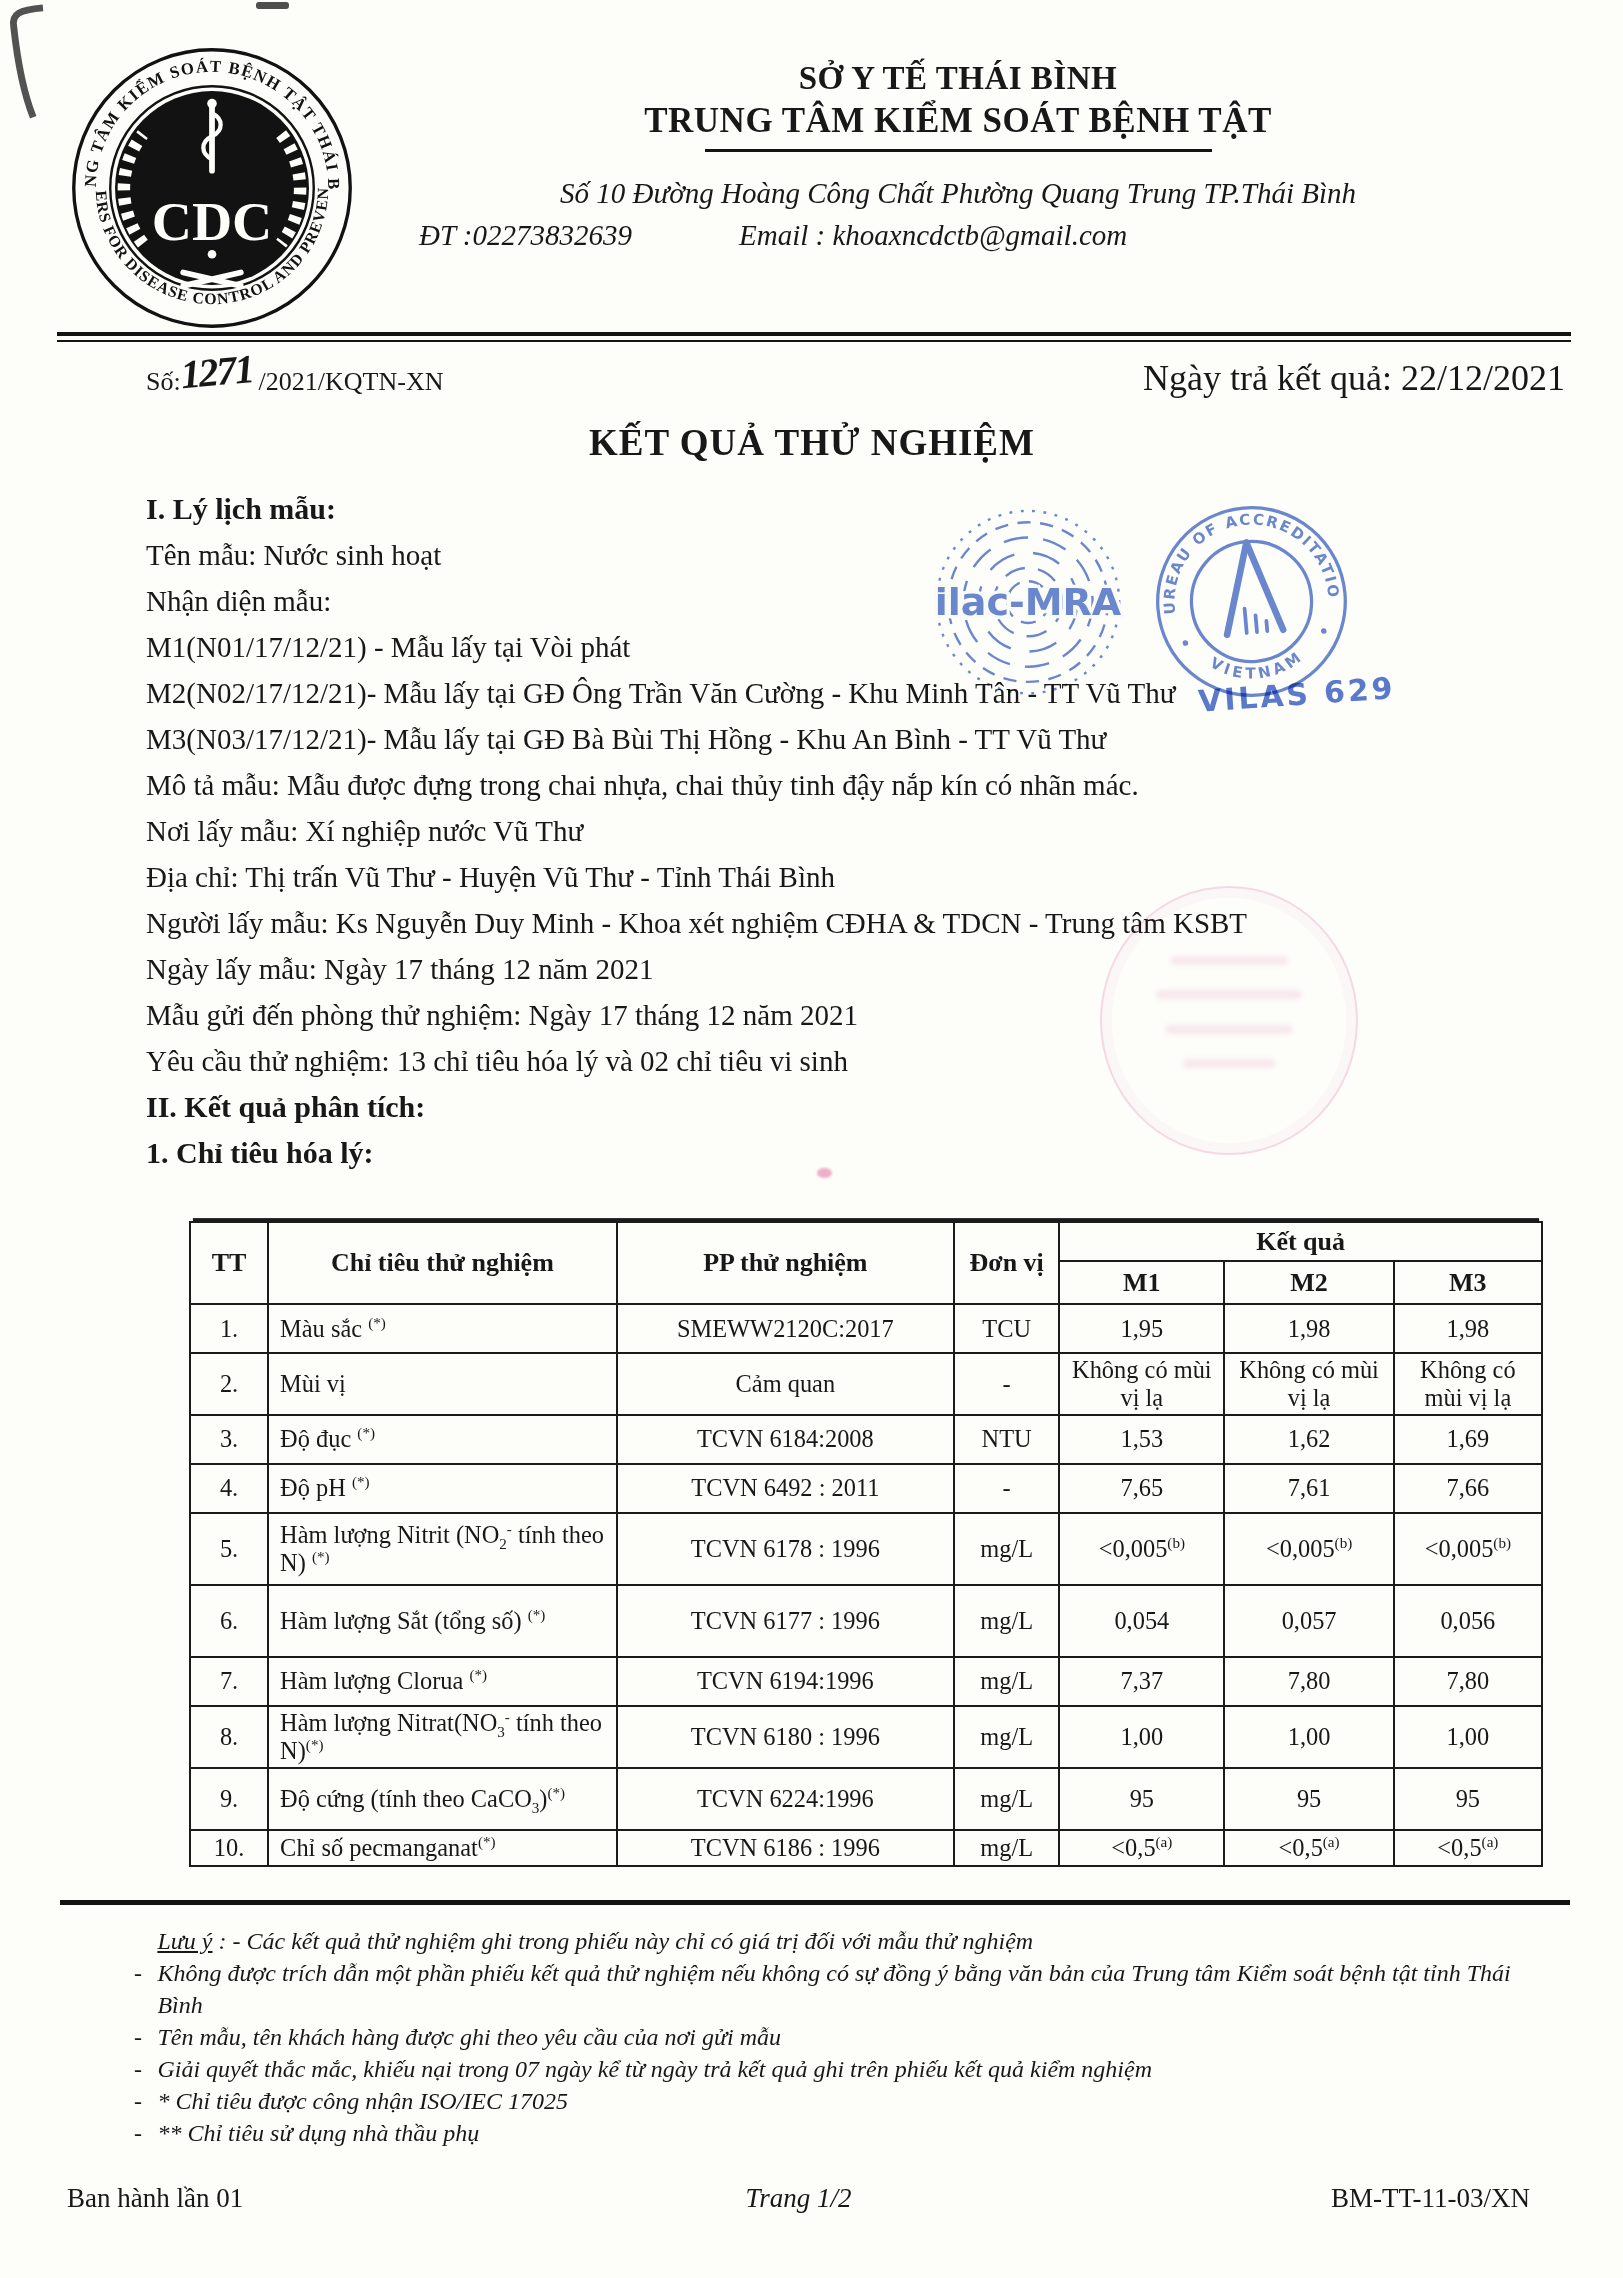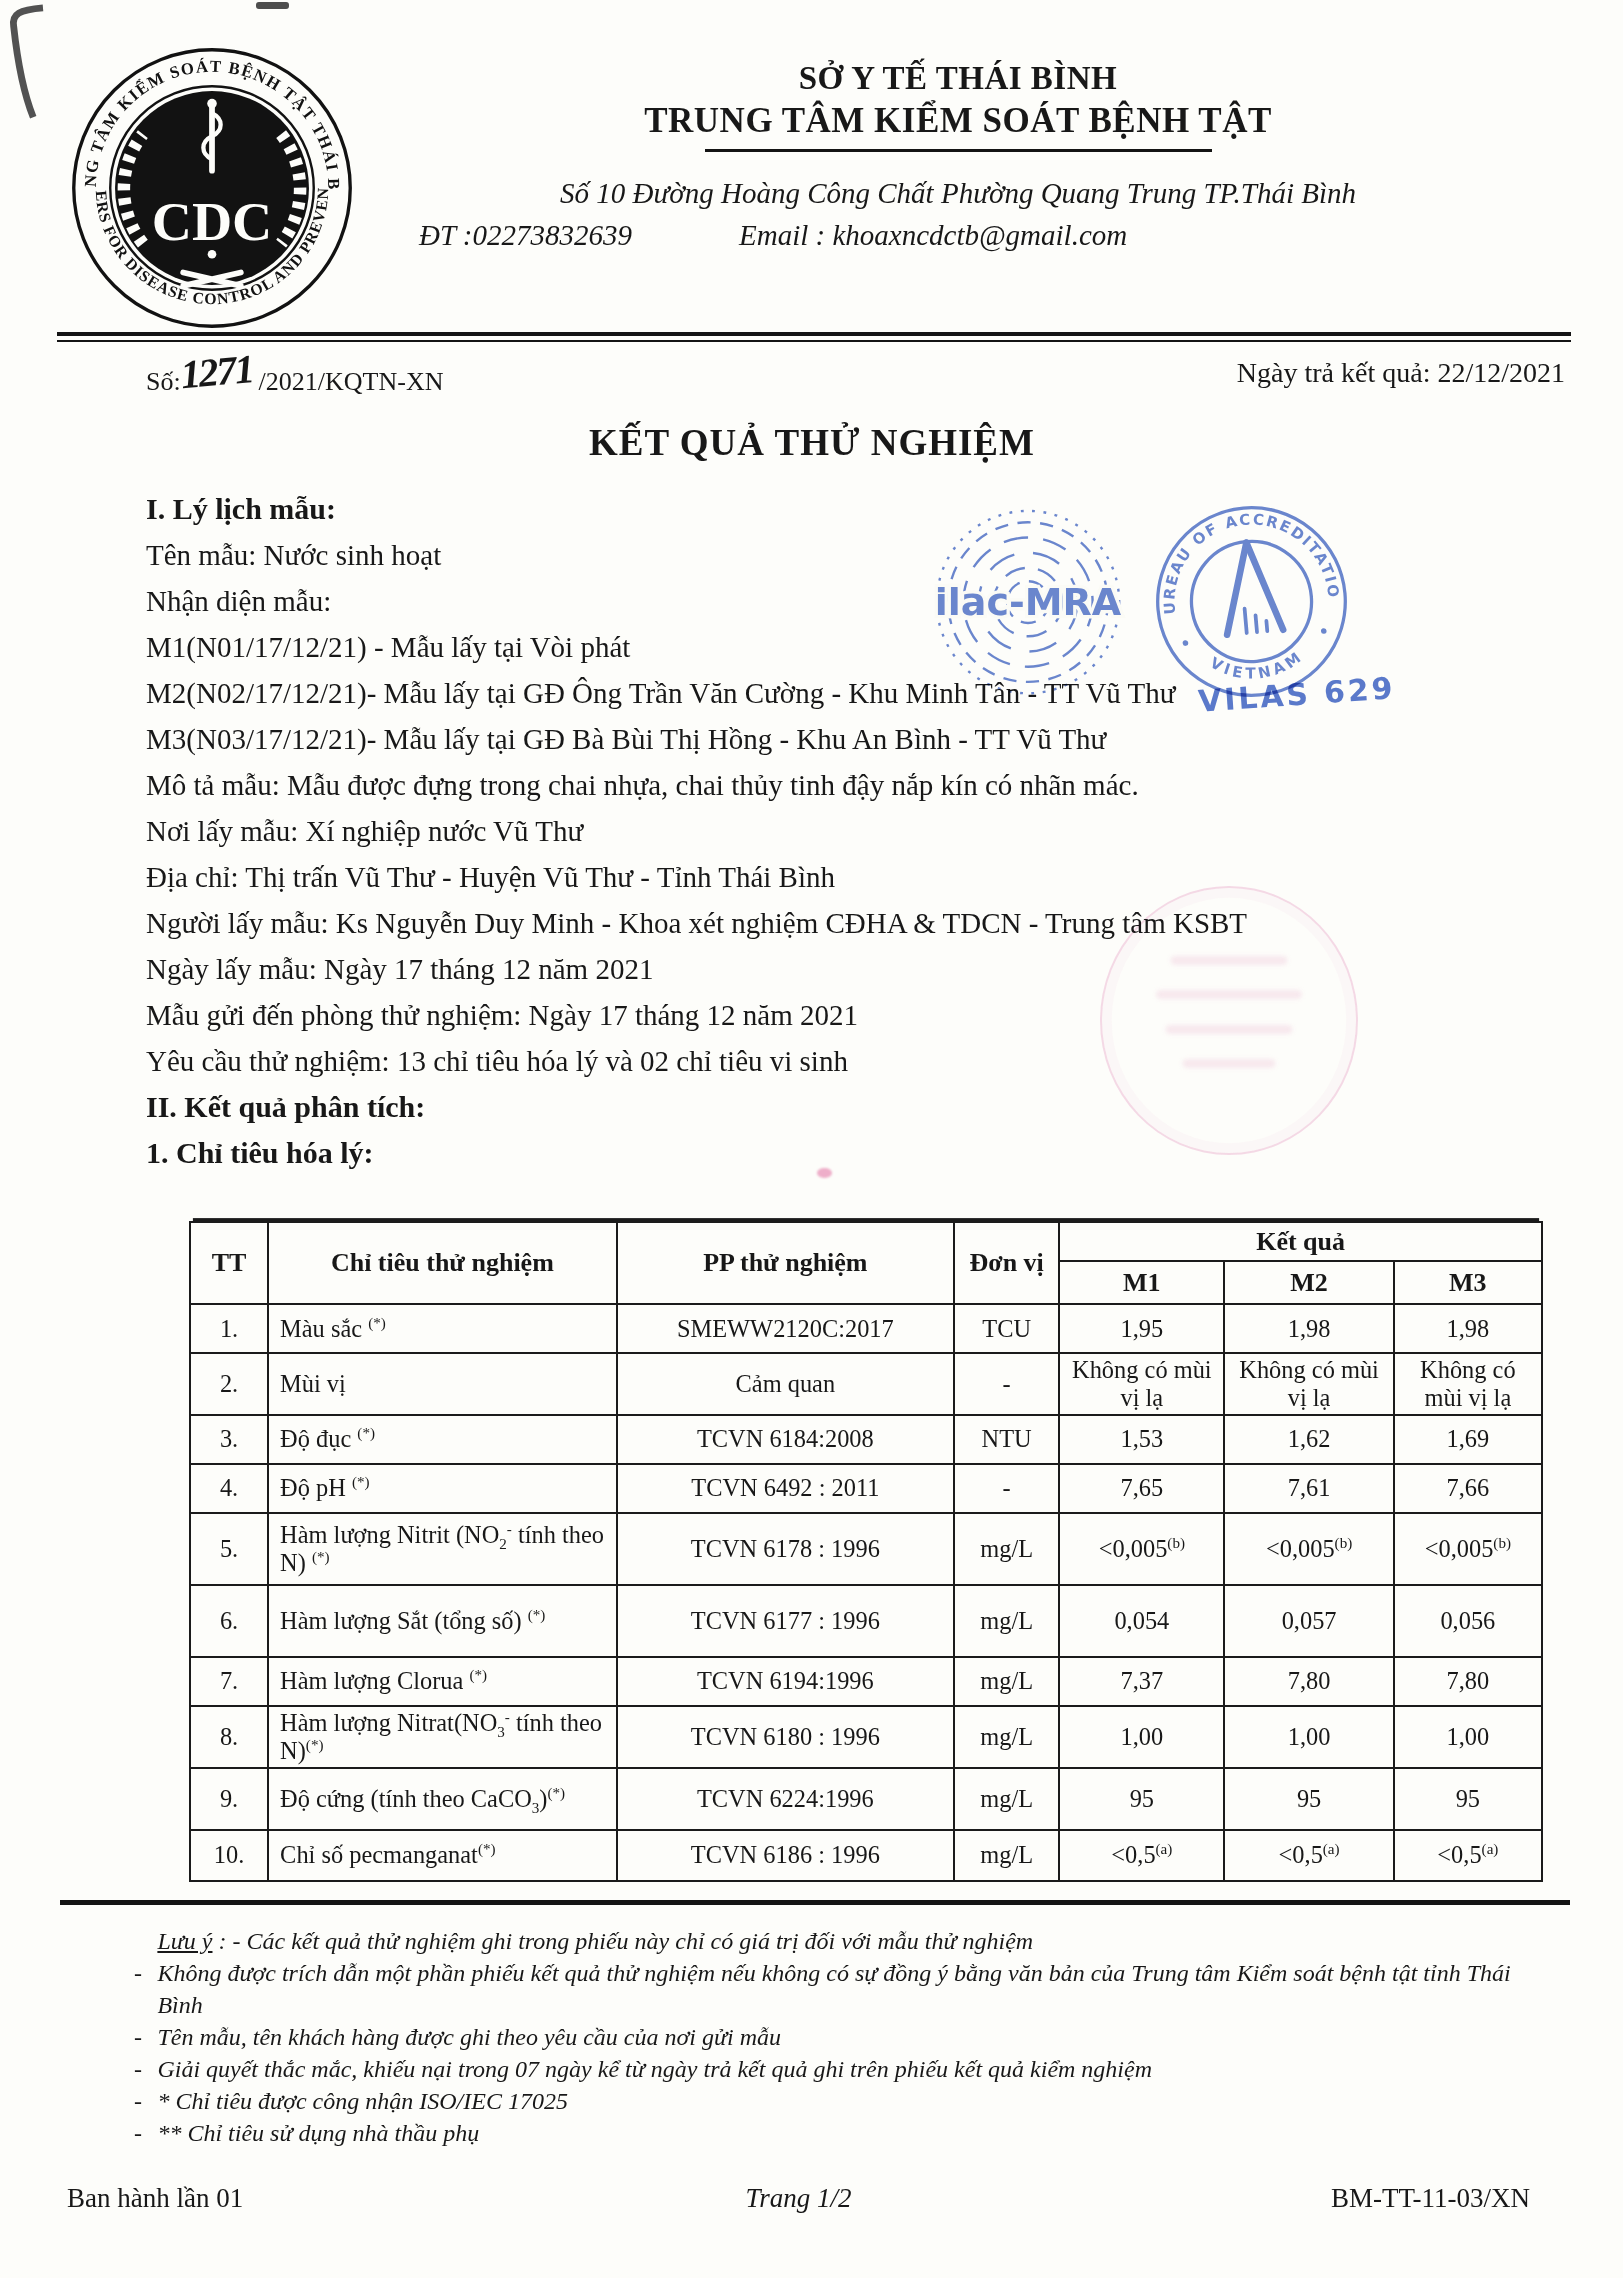--- a/index.html
+++ b/index.html
@@ -19,21 +19,21 @@
   .contact{font-size:29px;font-style:italic;margin-top:9.8px;display:flex;gap:107px;}
   
   .dbl-rule{position:absolute;left:57px;top:332px;width:1514px;}
   .dbl-rule .r1{height:3.9px;background:#141414;}
   .dbl-rule .r2{height:2px;background:#141414;margin-top:3.9px;}
   
   .refrow{position:absolute;left:146px;top:353px;width:1419px;display:flex;justify-content:space-between;align-items:flex-start;}
   .ref-left{font-size:26px;}
   .hand{display:inline-block;font-size:40px;font-style:italic;font-weight:600;letter-spacing:-2px;
         transform:rotate(-5deg) translateY(-4.9px);margin:0 5.9px 0 0;}
-  .ref-right{font-size:28px;padding-top:3.9px;}
+  .ref-right{font-size:36px;padding-top:3.9px;}
   
   .doc-title{position:absolute;left:0;top:421px;width:100%;text-align:center;
              font-size:37px;font-weight:700;letter-spacing:1px;}
   
   .body-text{position:absolute;left:146px;top:486px;width:1404px;font-size:29px;line-height:46px;}
   .body-text .h1{font-weight:700;font-size:30px;}
   
   .stamp{position:absolute;opacity:.82;mix-blend-mode:multiply;}
   .stamp-ilac{left:928px;top:509px;width:200px;height:190px;}
   .stamp-boa{left:1149px;top:503px;width:205px;height:197px;transform:rotate(-5deg);}
@@ -58,21 +58,21 @@
   .rtable thead tr:nth-child(2){height:43px;}
   .rtable tbody tr:nth-child(1){height:49px;}
   .rtable tbody tr:nth-child(2){height:59px;}
   .rtable tbody tr:nth-child(3){height:49px;}
   .rtable tbody tr:nth-child(4){height:49px;}
   .rtable tbody tr:nth-child(5){height:72px;}
   .rtable tbody tr:nth-child(6){height:72px;}
   .rtable tbody tr:nth-child(7){height:49px;}
   .rtable tbody tr:nth-child(8){height:62px;}
   .rtable tbody tr:nth-child(9){height:62px;}
-  .rtable tbody tr:nth-child(10){height:51px;}
+  .rtable tbody tr:nth-child(10){height:36px;}
   sup{font-size:62%;line-height:0;vertical-align:super;}
   sub{font-size:62%;line-height:0;vertical-align:sub;}
   
   .thick-rule{position:absolute;left:60px;top:1900px;width:1510px;height:4.9px;background:#141414;}
   
   .notes{position:absolute;left:134px;top:1925px;width:1385px;font-size:24px;font-style:italic;line-height:32px;}
   .note{display:flex;align-items:flex-start;}
   .note .d{width:23.4px;flex:0 0 23.4px;}
   .note.first{padding-left:23.4px;}
   .u{text-decoration:underline;}

